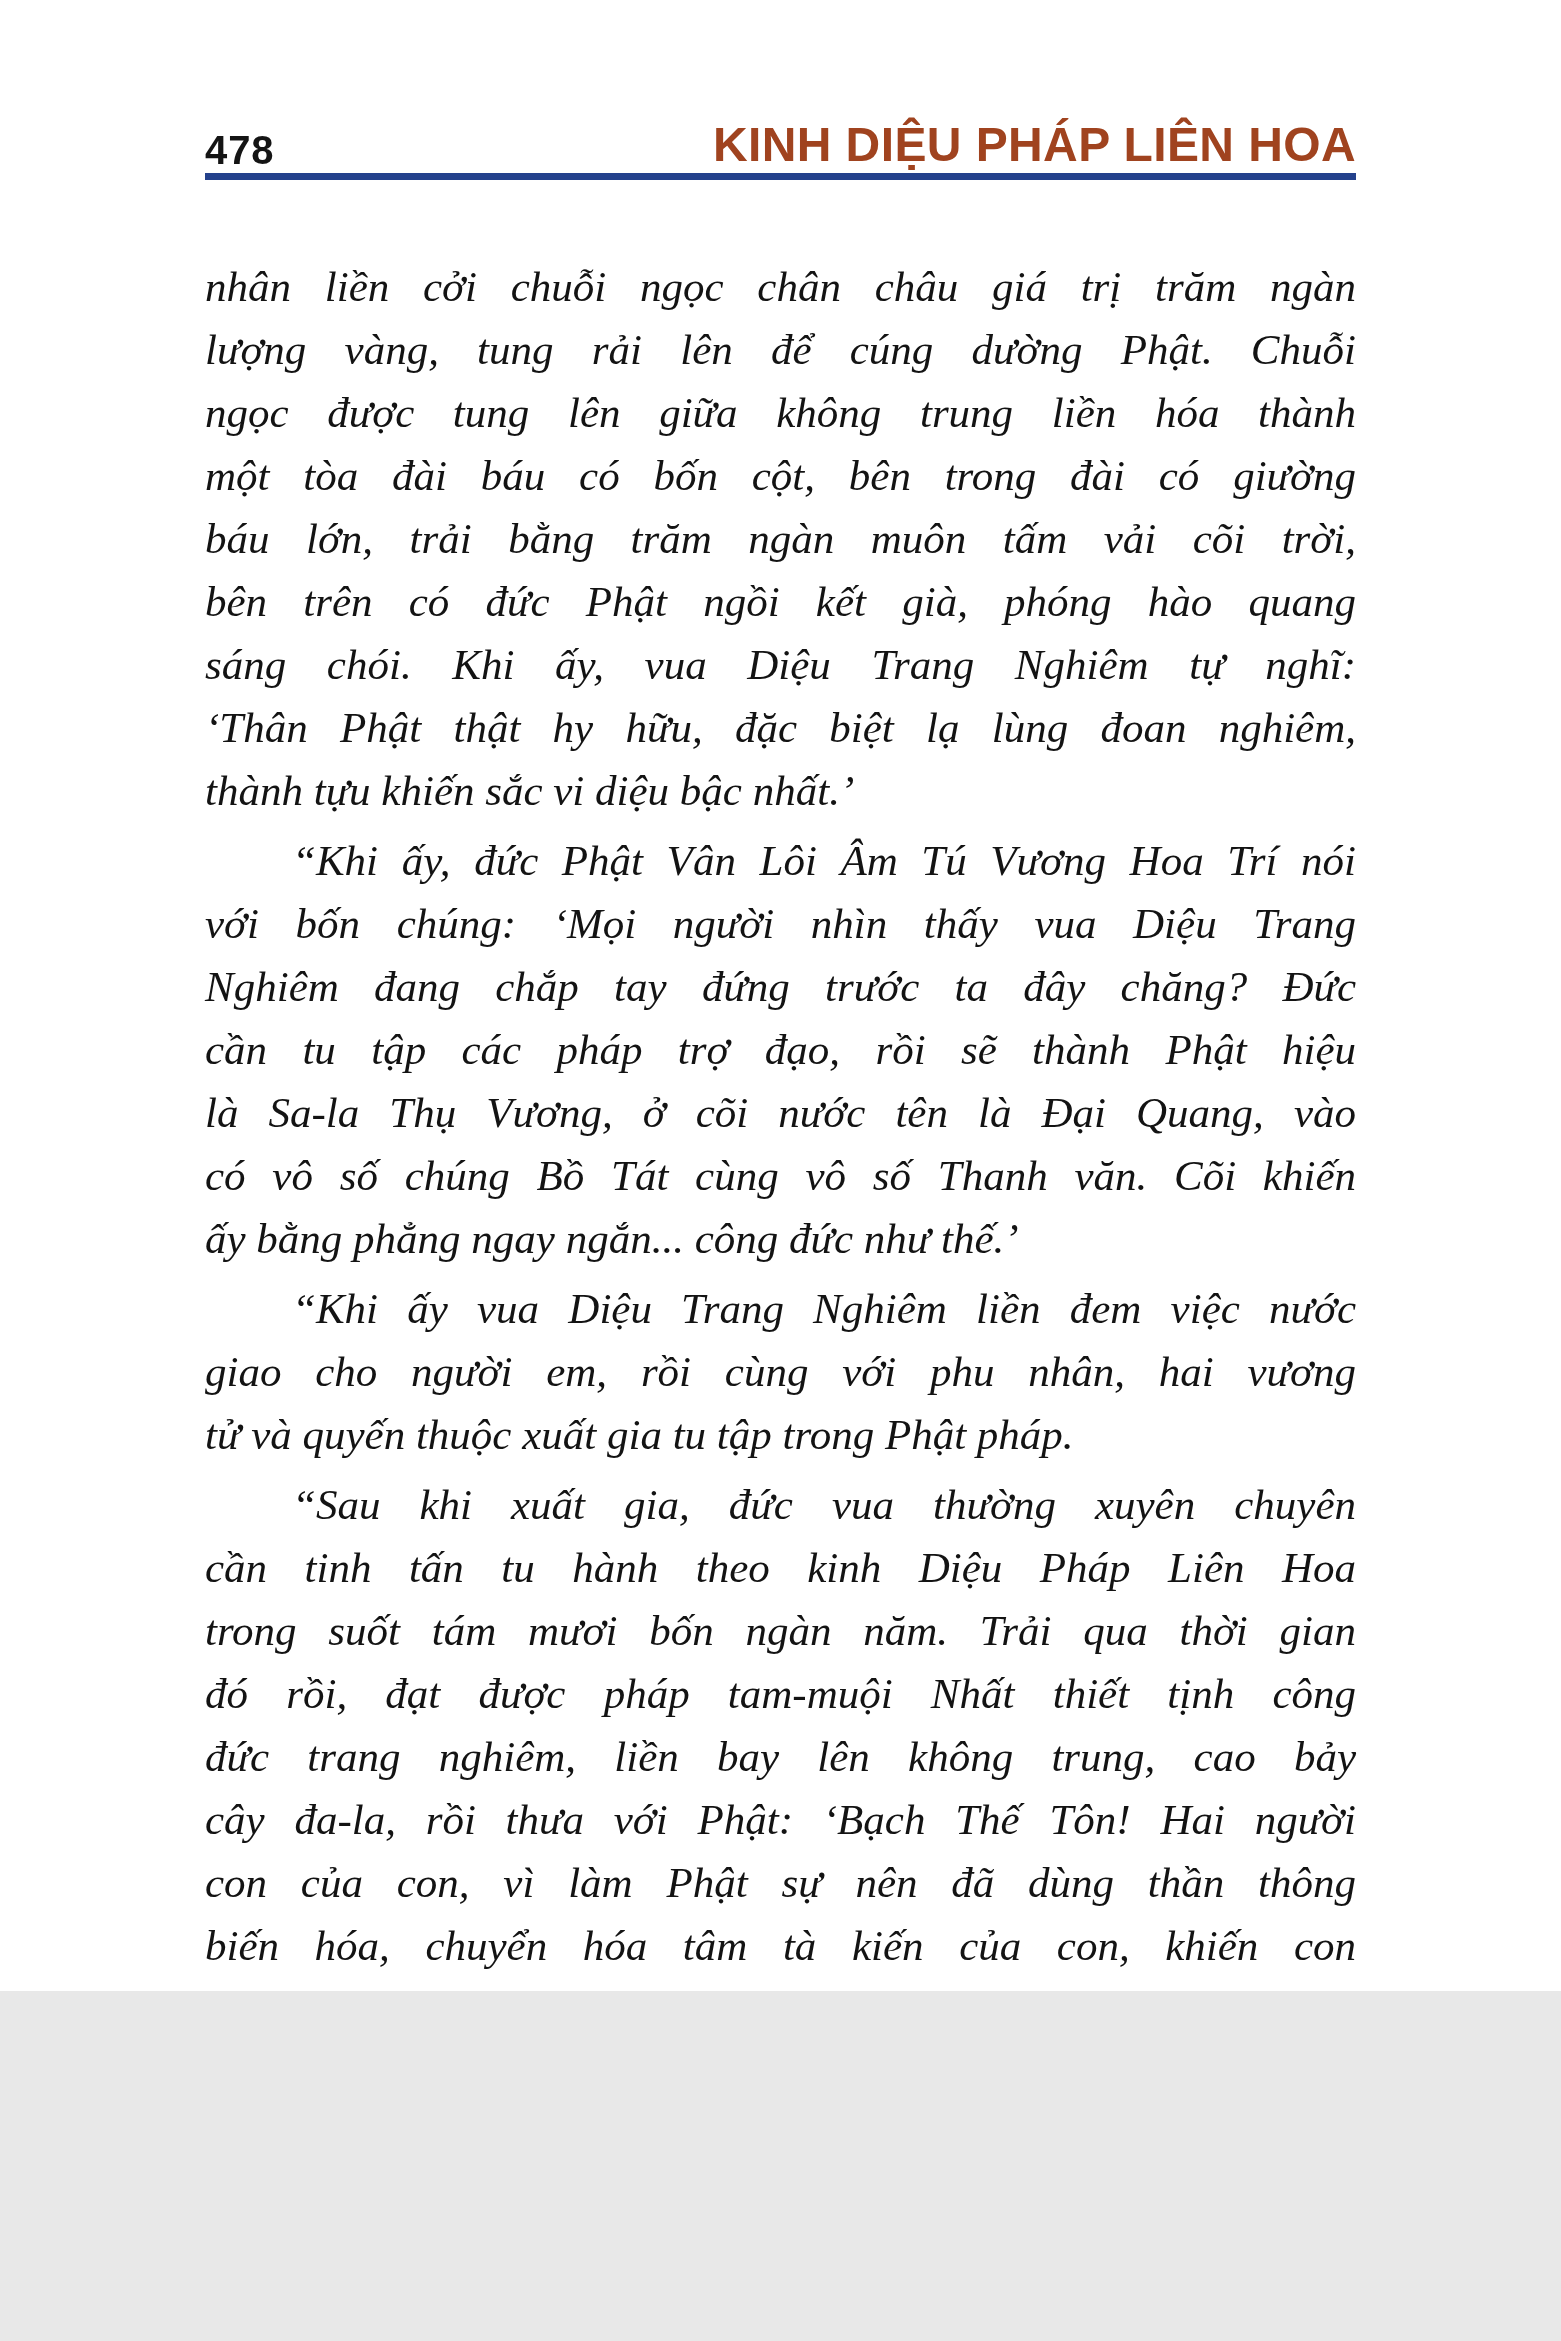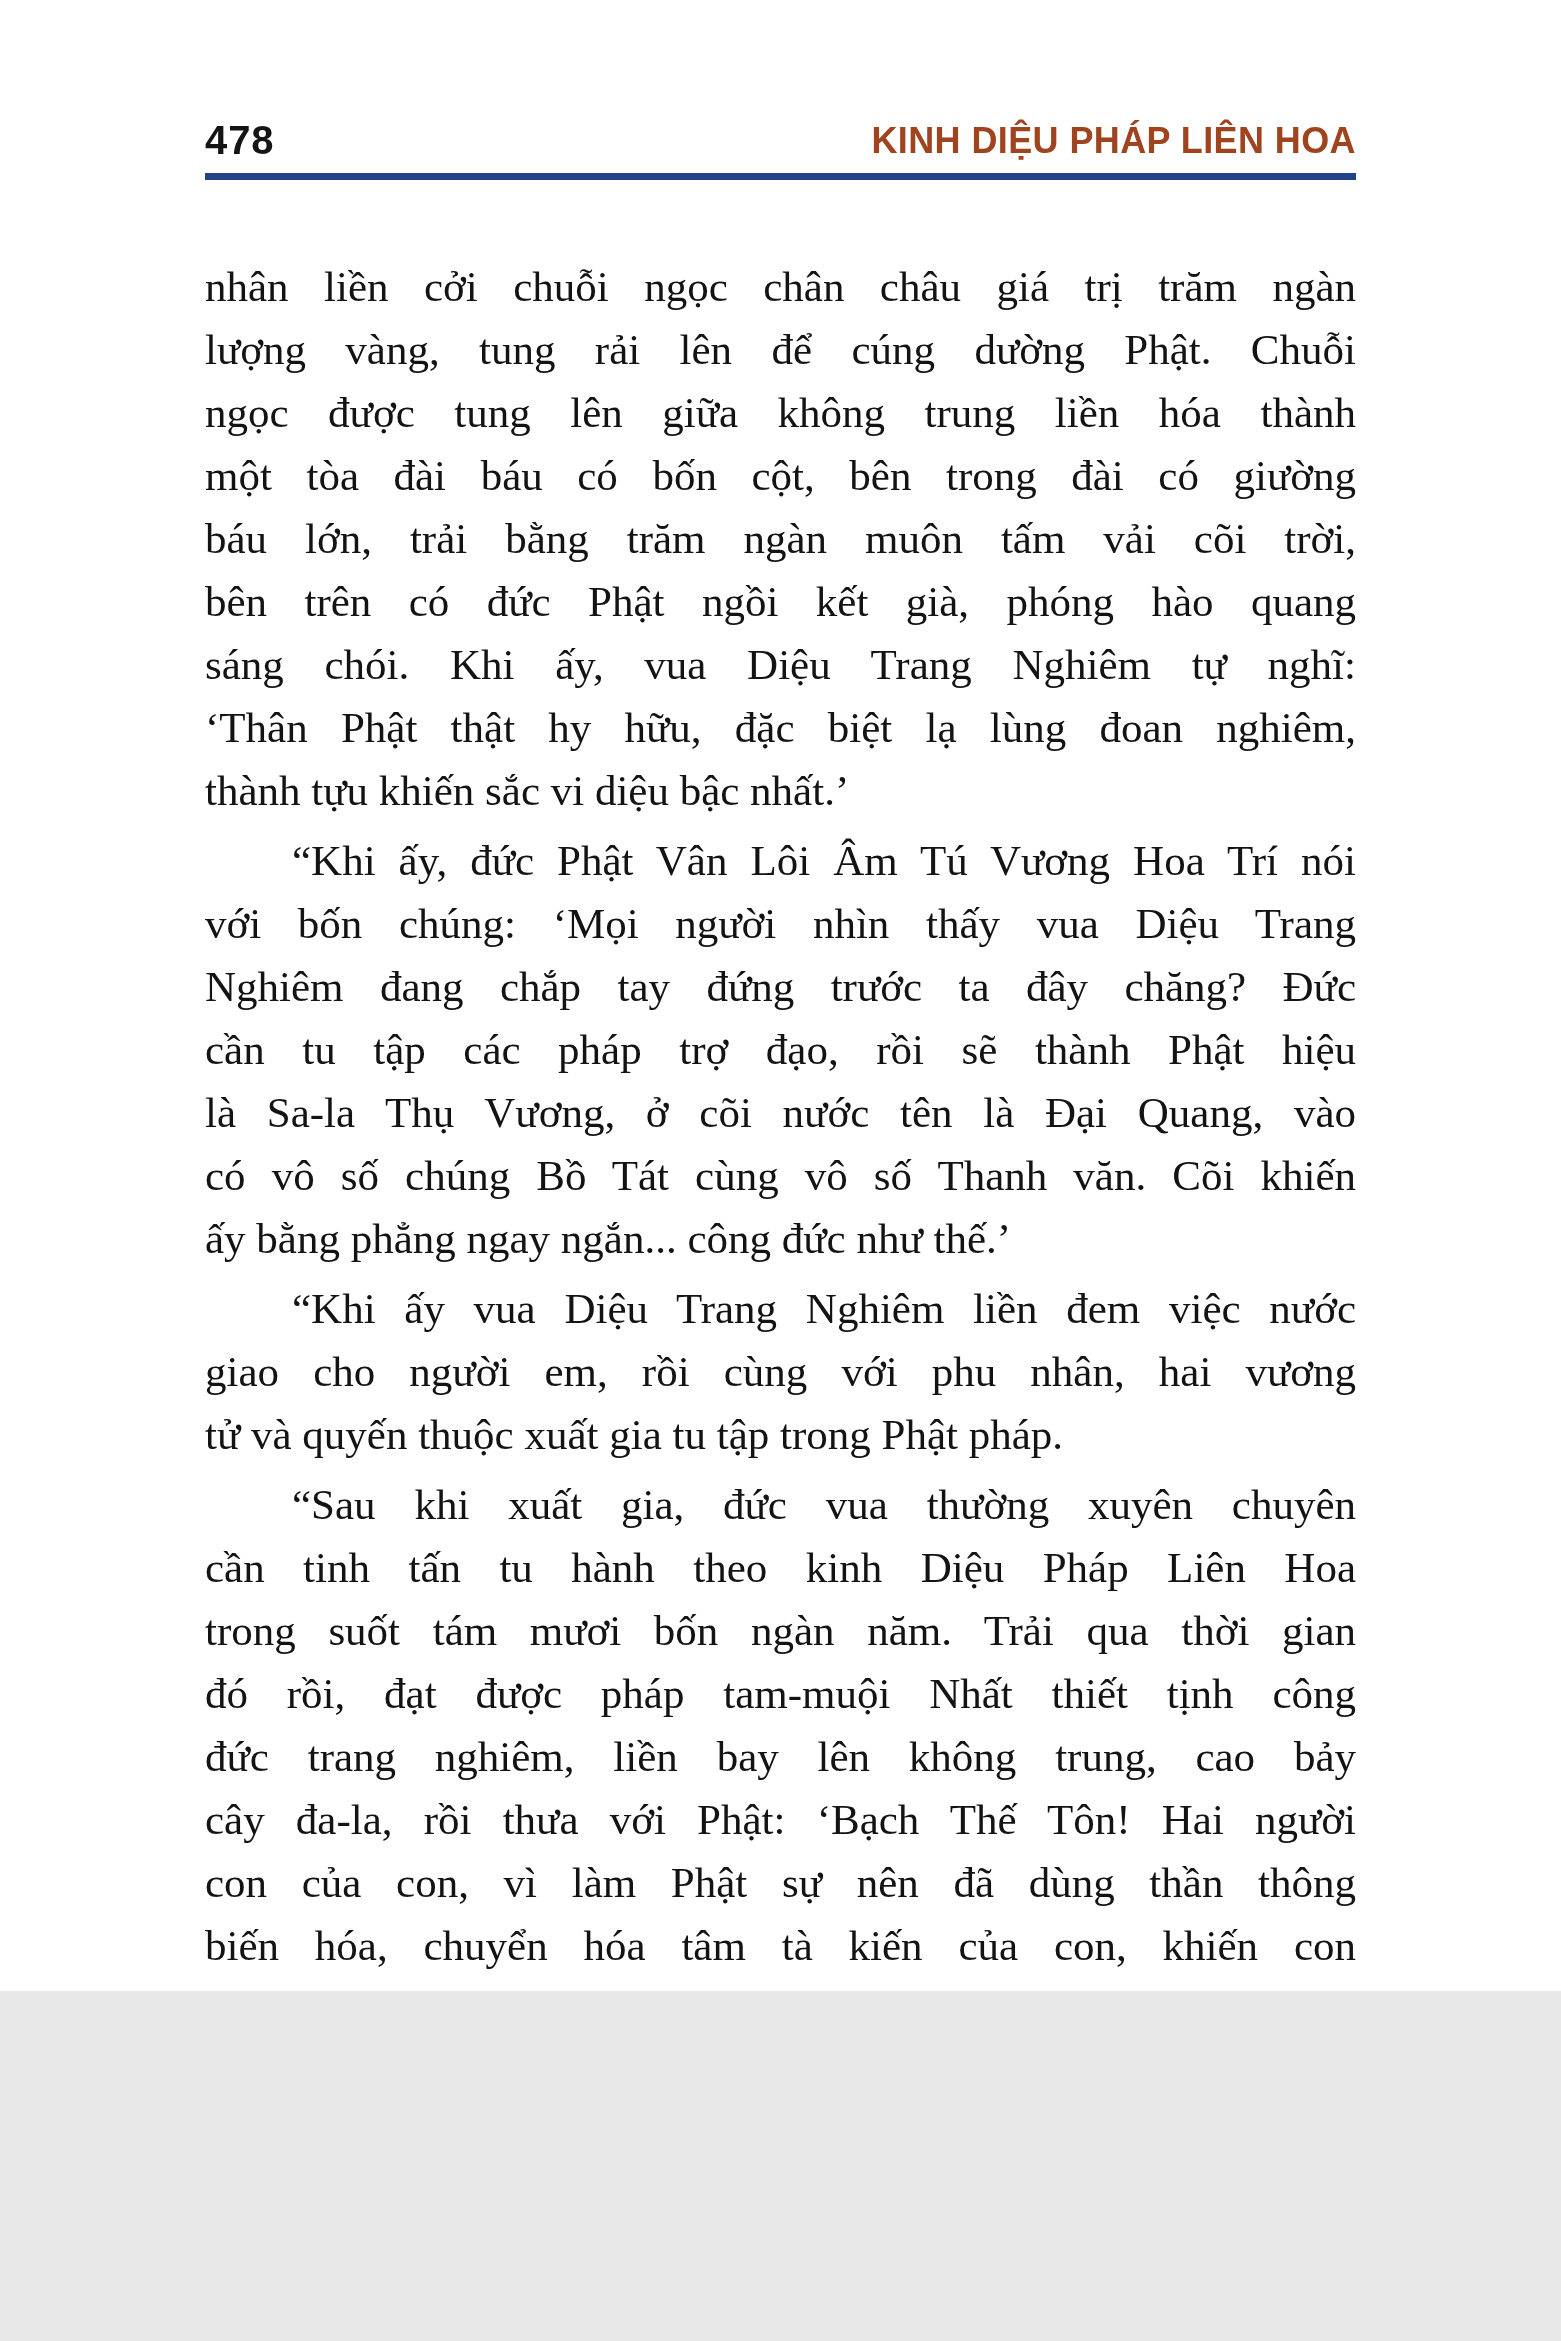--- a/index.html
+++ b/index.html
@@ -25,42 +25,42 @@
     font-family: "Liberation Sans", sans-serif;
     font-weight: bold;
     font-size: 40px;
     line-height: 1;
     color: #141414;
     letter-spacing: 0.9px;
   }
   .book-title {
     font-family: "Liberation Sans", sans-serif;
     font-weight: bold;
-    font-size: 36px;
+    font-size: 48px;
     line-height: 1.05;
     letter-spacing: 0.4px;
     text-align: center;
   }
   .rule {
     position: absolute;
     left: 205px;
     right: 205px;
     top: 173px;
     height: 7px;
   }
   .body-text {
     position: absolute;
     left: 205px;
     right: 205px;
     top: 255px;
     font-size: 43px;
     line-height: 63px;
     color: #131313;
   }
-  .para { margin: 0 0 7px 0; }
+  .para { margin: 0 0 7px 0; font-style: italic; }
   .line { text-align: justify; }
   .line.just { text-align-last: justify; }
   .line.last { text-align: left; text-align-last: left; }
   .line.indent { padding-left: 87px; }
 </style>
 </head>
 <body>
 
 <div class="page">
   <div class="header">

